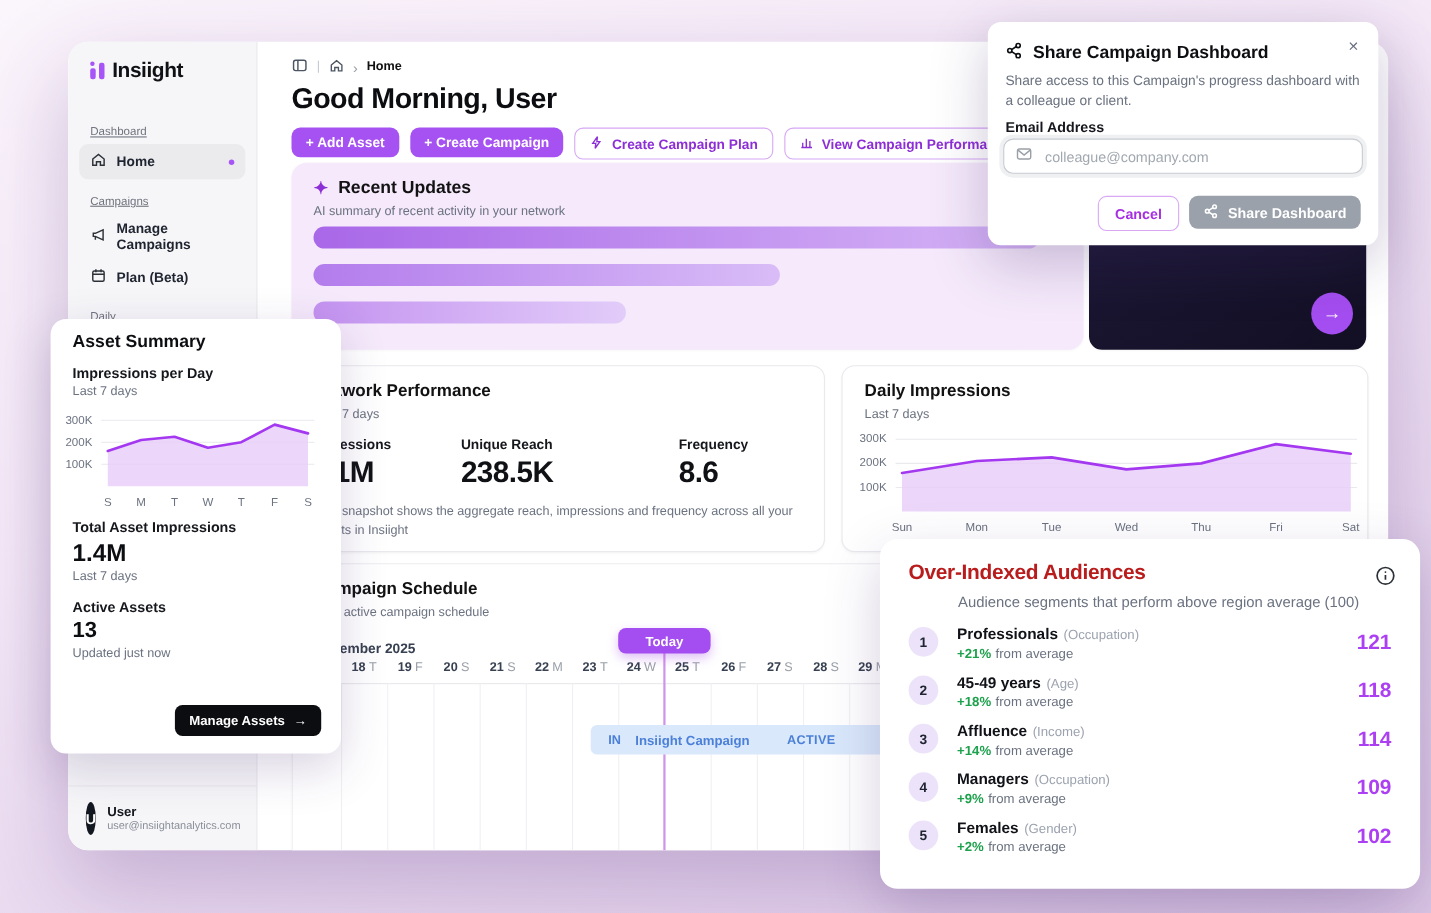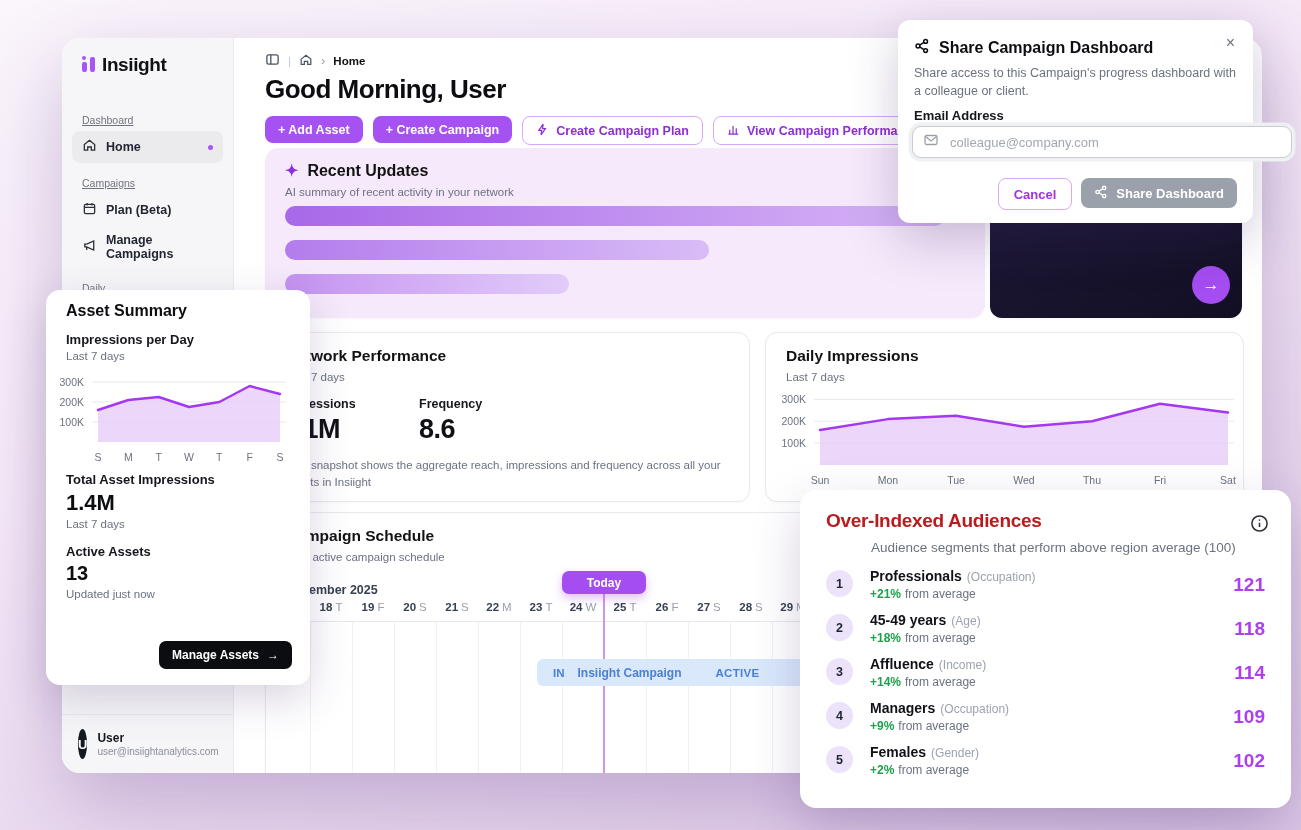--- a/index.html
+++ b/index.html
@@ -105,21 +105,21 @@
   .ma-btn{position:absolute;right:18px;bottom:16px;height:28px;padding:0 13px;background:#0c0d10;color:#fff;
     border-radius:7px;font-size:12px;font-weight:700;display:flex;align-items:center;gap:8px;cursor:pointer;}
   
   .modal{position:absolute;left:898px;top:20px;width:355px;height:203px;background:#fff;border-radius:12px;
     box-shadow:0 16px 50px rgba(60,40,100,.25);z-index:40;}
   .mo-title{position:absolute;left:16px;top:18px;display:flex;align-items:center;gap:9px;
     font-size:16px;font-weight:800;color:#0d0e11;}
   .mo-close{position:absolute;right:14px;top:10px;font-size:16px;color:#6b7280;cursor:pointer;padding:4px;}
   .mo-desc{position:absolute;left:16px;top:44px;width:322px;font-size:12.5px;color:#6b7280;line-height:1.45;}
   .mo-label{position:absolute;left:16px;top:88px;font-size:13px;font-weight:800;color:#15171c;}
-  .mo-input{position:absolute;left:14px;top:106px;width:380px;height:32px;border:1.5px solid #c8ccd2;border-radius:9px;
+  .mo-input{position:absolute;left:14px;top:106px;width:327px;height:32px;border:1.5px solid #c8ccd2;border-radius:9px;
     box-shadow:0 0 0 3.5px #eef0f1;background:#fff;display:flex;align-items:center;gap:9px;padding:0 10px;box-sizing:border-box;}
   .mo-input input{border:none;outline:none;flex:1;font-size:13px;color:#374151;font-family:"Liberation Sans",sans-serif;background:transparent;}
   .mo-input input::placeholder{color:#a2a8b0;}
   .mo-actions{position:absolute;right:16px;top:158px;display:flex;gap:9px;}
   .btn-cancel{height:30px;padding:0 15px;border-radius:8px;border:1.5px solid #d9a8f4;background:#fff;
     color:#a62fe2;font-size:13px;font-weight:700;display:flex;align-items:center;cursor:pointer;}
   .btn-share{height:30px;padding:0 13px;border-radius:8px;background:#9aa1ab;color:#fff;
     font-size:13px;font-weight:700;display:flex;align-items:center;gap:8px;cursor:pointer;}
   
   .over{position:absolute;left:800px;top:490px;width:491px;height:318px;background:#fff;border-radius:16px;
@@ -157,31 +157,31 @@
           <div class="nav-item active">
             <span><svg width="15" height="15" viewBox="0 0 16 16" fill="none" stroke="#2c3137" stroke-width="1.4">
                 <path d="M2.5 7L8 2.5 13.5 7v6h-3.6V9.6H6.1V13H2.5z"></path>
               </svg></span>
             <span>Home</span>
             <span class="nav-dot"></span>
           </div>
           <div class="nav-label">Campaigns</div>
           <div class="nav-item">
             <span><svg width="15" height="15" viewBox="0 0 16 16" fill="none" stroke="#2c3137" stroke-width="1.4">
+                <path d="M3 6.5h2l7.5-3.3v9.6L5 9.5H3z"></path>
+                <path d="M5 9.5v3.2"></path>
+              </svg></span>
+            <span>Manage Campaigns</span>
+          </div>
+          <div class="nav-item">
+            <span><svg width="15" height="15" viewBox="0 0 16 16" fill="none" stroke="#2c3137" stroke-width="1.4">
                 <rect x="2.5" y="3.5" width="11" height="10" rx="1.5"></rect>
                 <path d="M2.5 6.7h11M5.5 2v2.8M10.5 2v2.8"></path>
               </svg></span>
             <span>Plan (Beta)</span>
-          </div>
-          <div class="nav-item">
-            <span><svg width="15" height="15" viewBox="0 0 16 16" fill="none" stroke="#2c3137" stroke-width="1.4">
-                <path d="M3 6.5h2l7.5-3.3v9.6L5 9.5H3z"></path>
-                <path d="M5 9.5v3.2"></path>
-              </svg></span>
-            <span>Manage Campaigns</span>
           </div>
           <div class="nav-label">Daily</div>
           <div class="nav-item">
             <span><svg width="15" height="15" viewBox="0 0 16 16" fill="none" stroke="#2c3137" stroke-width="1.4">
                 <rect x="2" y="3" width="12" height="3" rx="0.8"></rect>
                 <path d="M3 6v6.2a0.8 0.8 0 0 0 .8.8h8.4a0.8 0.8 0 0 0 .8-.8V6"></path>
                 <path d="M6.3 8.7h3.4"></path>
               </svg></span>
             <span>Manage Assets</span>
           </div>
@@ -252,20 +252,24 @@
         <div class="promo-arrow">→</div>
       </div>
 
       <div class="card np">
         <div class="card-title">Network Performance</div>
         <div class="card-sub">Last 7 days</div>
         <div class="metrics" id="np-metrics">
             <div class="metric">
               <div class="m-label">Impressions</div>
               <div class="m-value">2.1M</div>
+            </div>
+            <div class="metric">
+              <div class="m-label">Unique Reach</div>
+              <div class="m-value">238.5K</div>
             </div>
             <div class="metric">
               <div class="m-label">Frequency</div>
               <div class="m-value">8.6</div>
             </div>
           </div>
         <div class="np-desc">This snapshot shows the aggregate reach, impressions and frequency across all your assets in Insiight</div>
       </div>
 
       <div class="card di">

